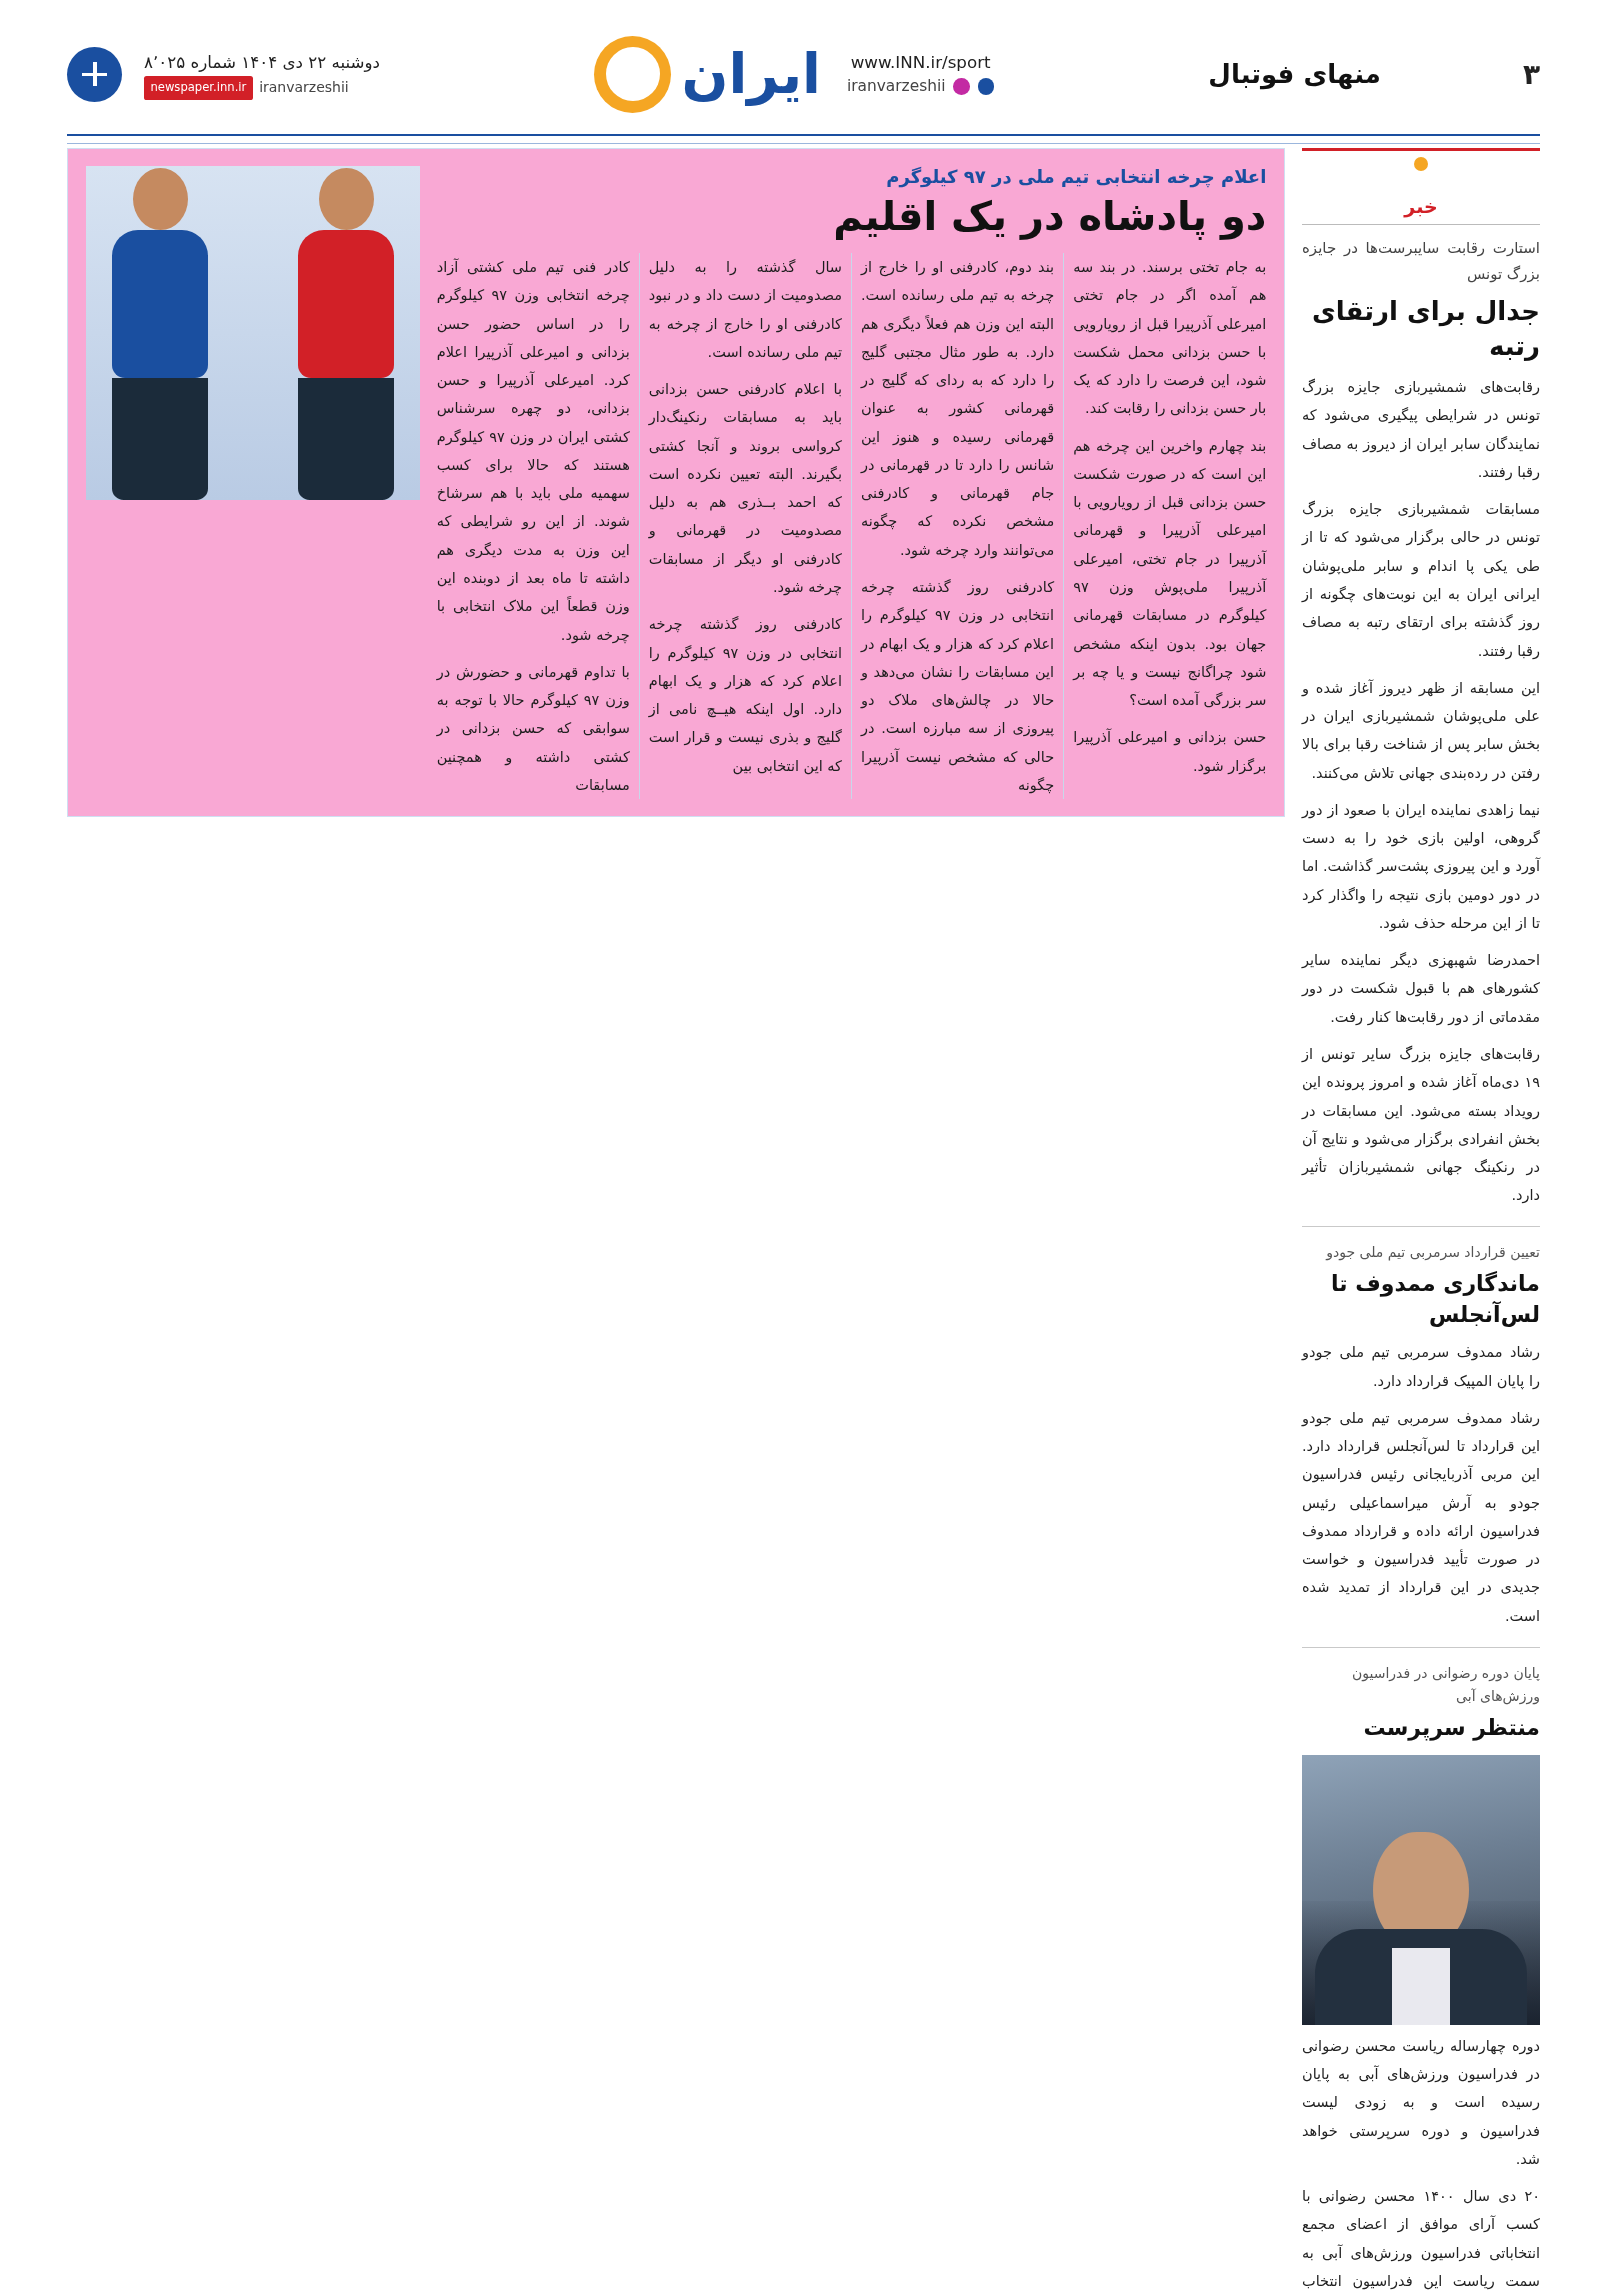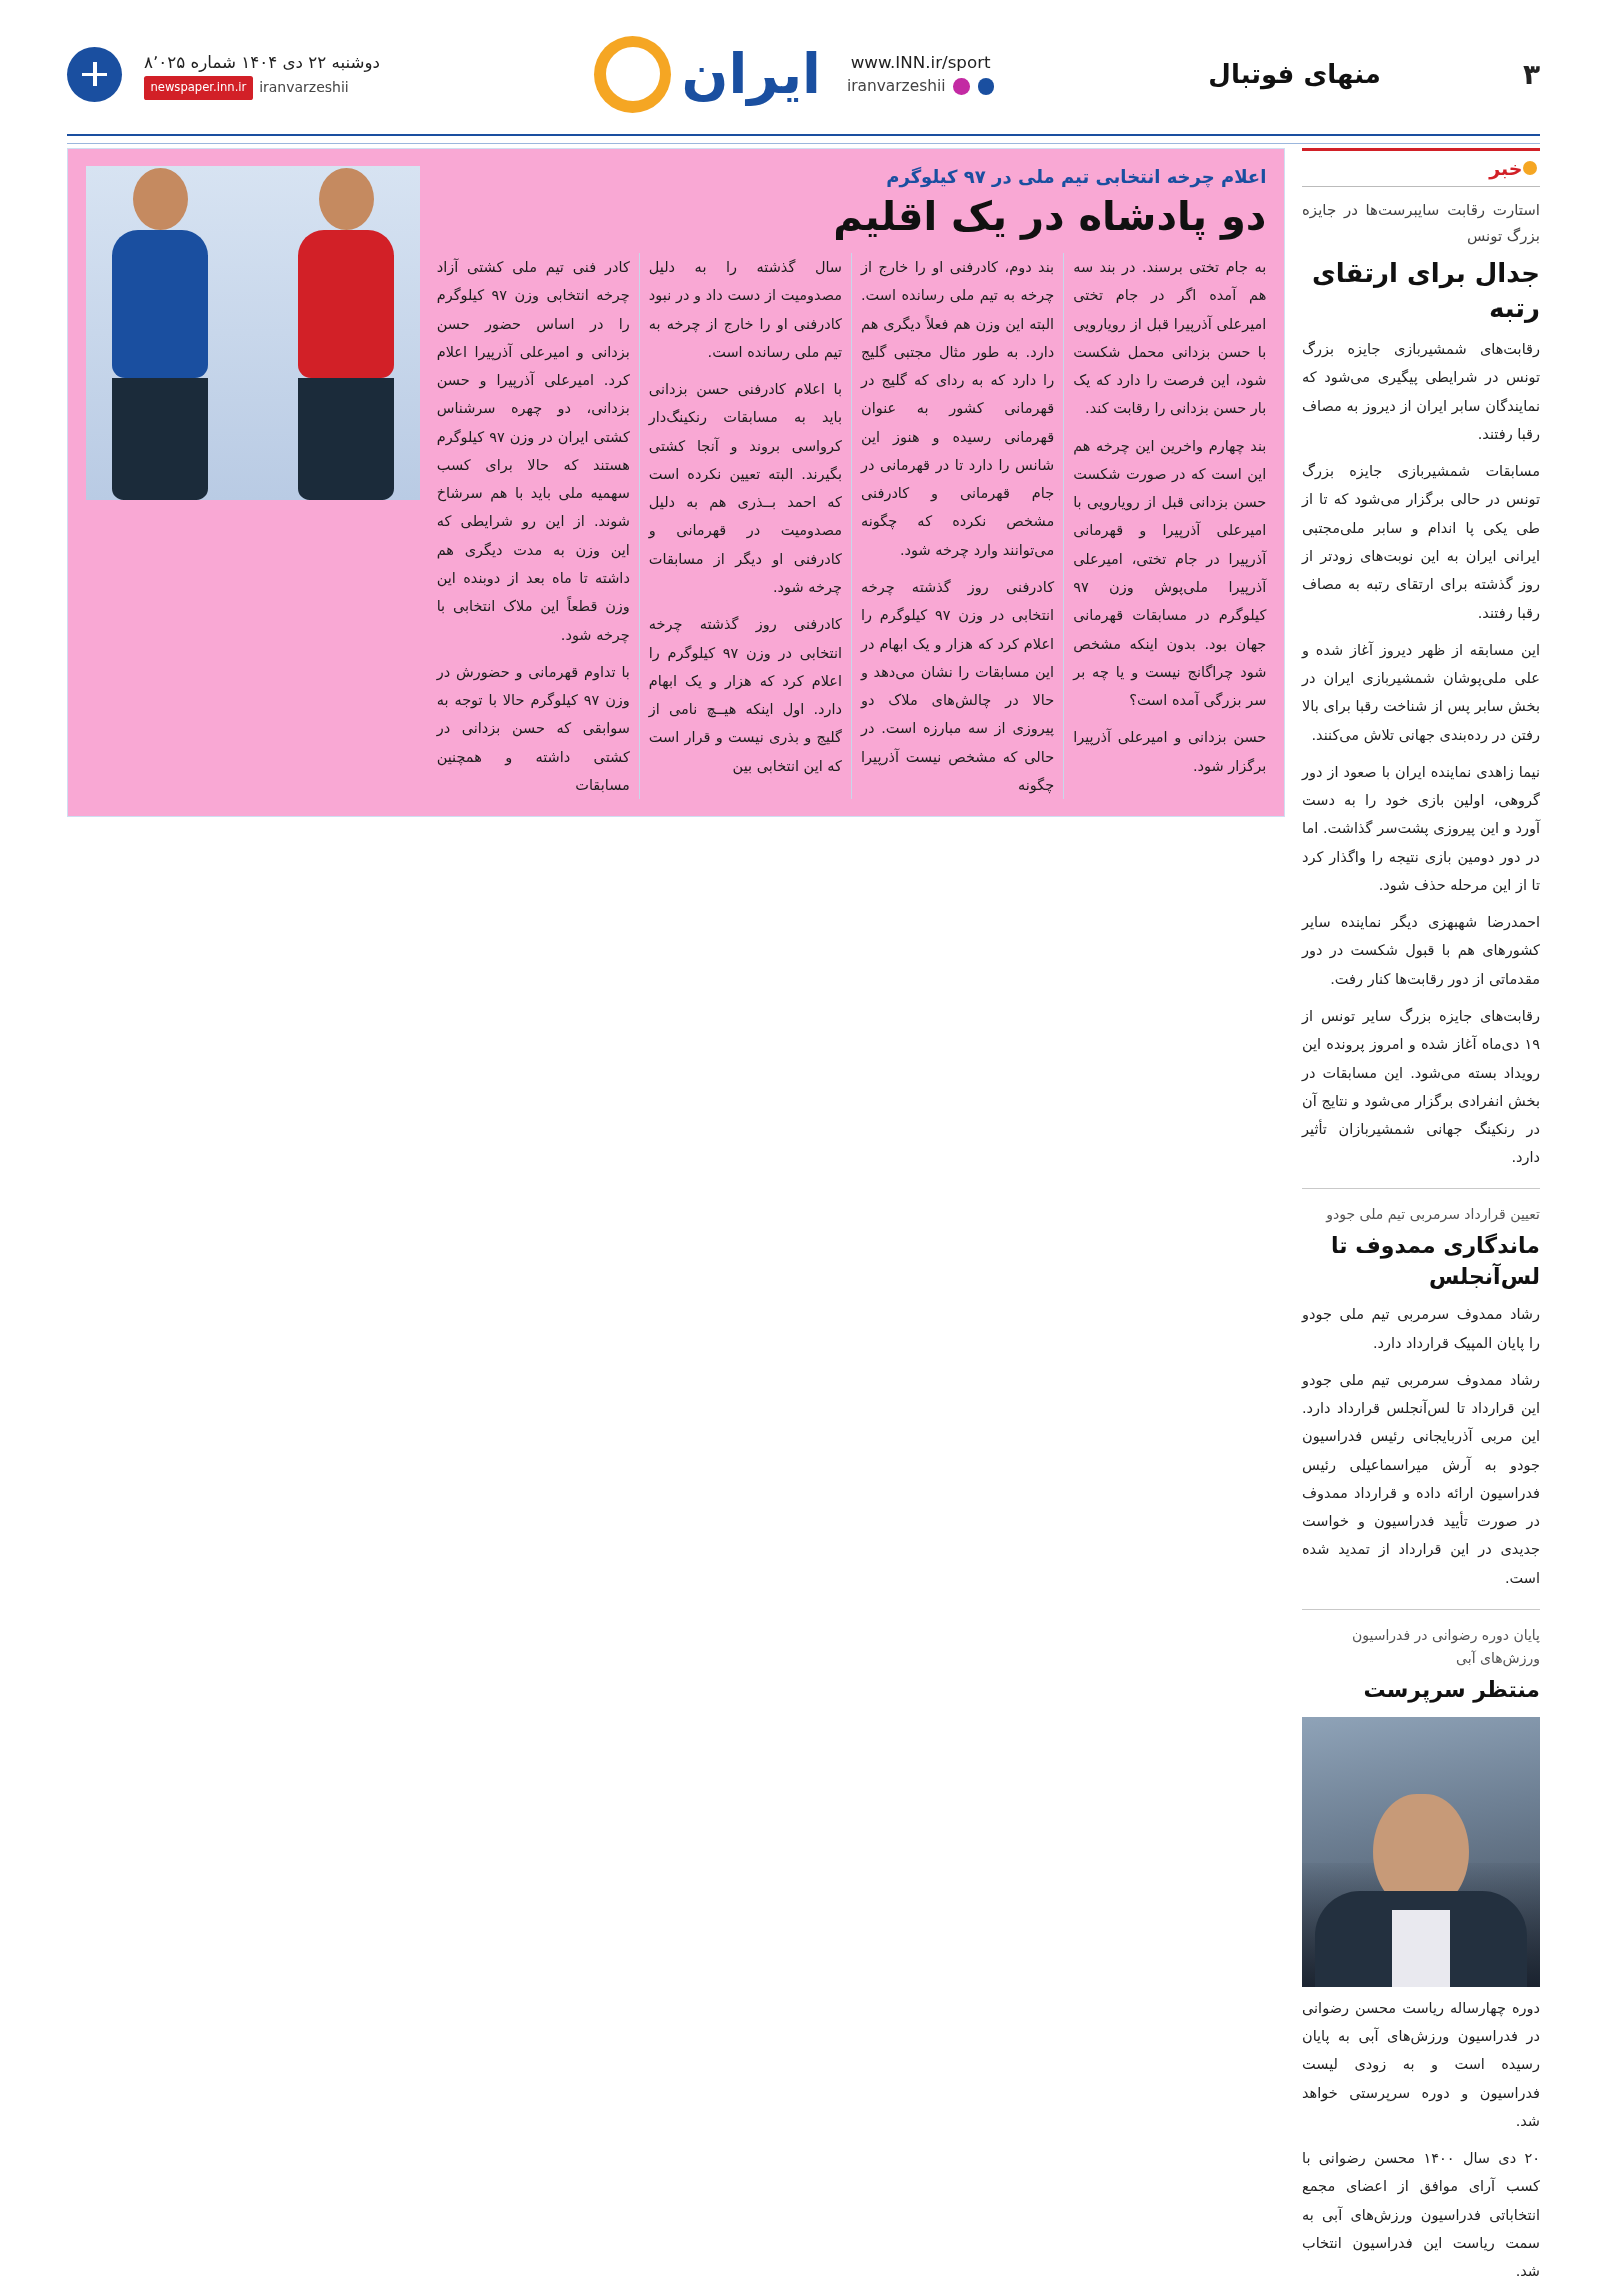--- a/index.html
+++ b/index.html
@@ -79,25 +79,26 @@
 
   
   .content { position:relative; padding:0 67px; }
 
   .topzone { display:flex; gap:16.7px; }
   .col-right-rail { width:238px; flex:0 0 238px; }
   .topmain { flex:1; }
 
   
   .rail-head {
-    display:flex; align-items:center; gap:1px;
+    display:flex; align-items:center; gap:24px;
     border-top:3.2px solid #d22027;
     border-bottom:0.6px solid #bbb;
     padding:6.4px 2.6px 6.4px 2.6px;
     margin-bottom:10.3px;
+    flex-direction:column;
   }
   .rail-dot { width:14px; height:14px; border-radius:50%; background:#f5a623; }
   .rail-head-txt { font-size:19px; font-weight:bold; color:#d22027; }
   .rail-kicker {
     font-size:15px; color:#444; line-height:1.75; text-align:justify;
     margin:0 0 6.4px;
   }
   .rail-title {
     font-size:26px; font-weight:bold; color:#111; line-height:1.35;
     margin:3.9px 0 9px; text-align:right;
@@ -218,21 +219,21 @@
         <div class="rail-head">
           <span class="rail-dot"></span>
           <span class="rail-head-txt">خبر</span>
         </div>
 
         <div>
           <div class="rail-kicker">استارت رقابت سایبرست‌ها در جایزه بزرگ تونس</div>
           <div class="rail-title">جدال برای ارتقای رتبه</div>
           <div class="rail-body">
             <p>رقابت‌های شمشیربازی جایزه بزرگ تونس در شرایطی پیگیری می‌شود که نمایندگان سابر ایران از دیروز به مصاف رقبا رفتند.</p>
-            <p>مسابقات شمشیربازی جایزه بزرگ تونس در حالی برگزار می‌شود که تا از طی یکی پا اندام و سابر ملی‌مجتبی ایرانی ایران به این نوبت‌های زودتر از روز گذشته برای ارتقای رتبه به مصاف رقبا رفتند.</p>
+            <p>مسابقات شمشیربازی جایزه بزرگ تونس در حالی برگزار می‌شود که تا از طی یکی پا اندام و سابر ملی‌پوشان ایرانی ایران به این نوبت‌های چگونه از روز گذشته برای ارتقای رتبه به مصاف رقبا رفتند.</p>
             <p>این مسابقه از ظهر دیروز آغاز شده و علی ملی‌پوشان شمشیربازی ایران در بخش سابر پس از شناخت رقبا برای بالا رفتن در رده‌بندی جهانی تلاش می‌کنند.</p>
             <p>نیما زاهدی نماینده ایران با صعود از دور گروهی، اولین بازی خود را به دست آورد و این پیروزی پشت‌سر گذاشت. اما در دور دومین بازی نتیجه را واگذار کرد تا از این مرحله حذف شود.</p>
             <p>احمدرضا شهبهزی دیگر نماینده سایر کشورهای هم با قبول شکست در دور مقدماتی از دور رقابت‌ها کنار رفت.</p>
             <p>رقابت‌های جایزه بزرگ سایر تونس از ۱۹ دی‌ماه آغاز شده و امروز پرونده این رویداد بسته می‌شود. این مسابقات در بخش انفرادی برگزار می‌شود و نتایج آن در رنکینگ جهانی شمشیربازان تأثیر دارد.</p>
           </div>
         </div>
         <div class="rail-sep"></div>
 
         <div>
           <div class="rail-kicker-sm">تعیین قرارداد سرمربی تیم ملی جودو</div>

